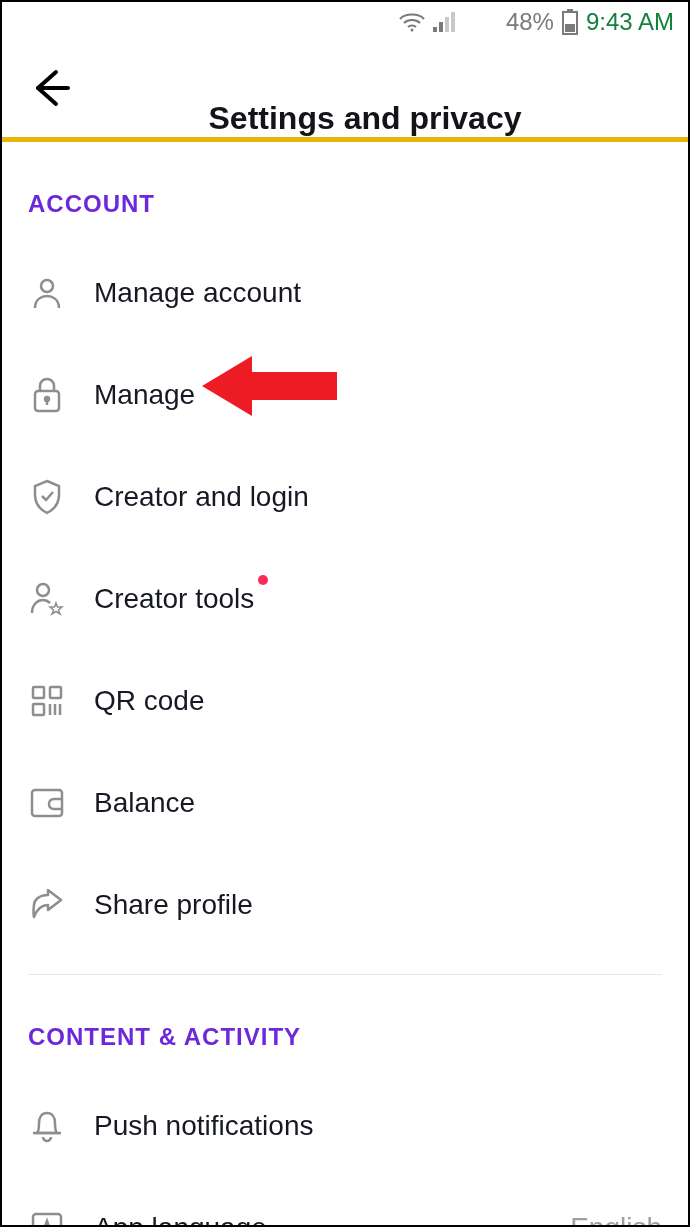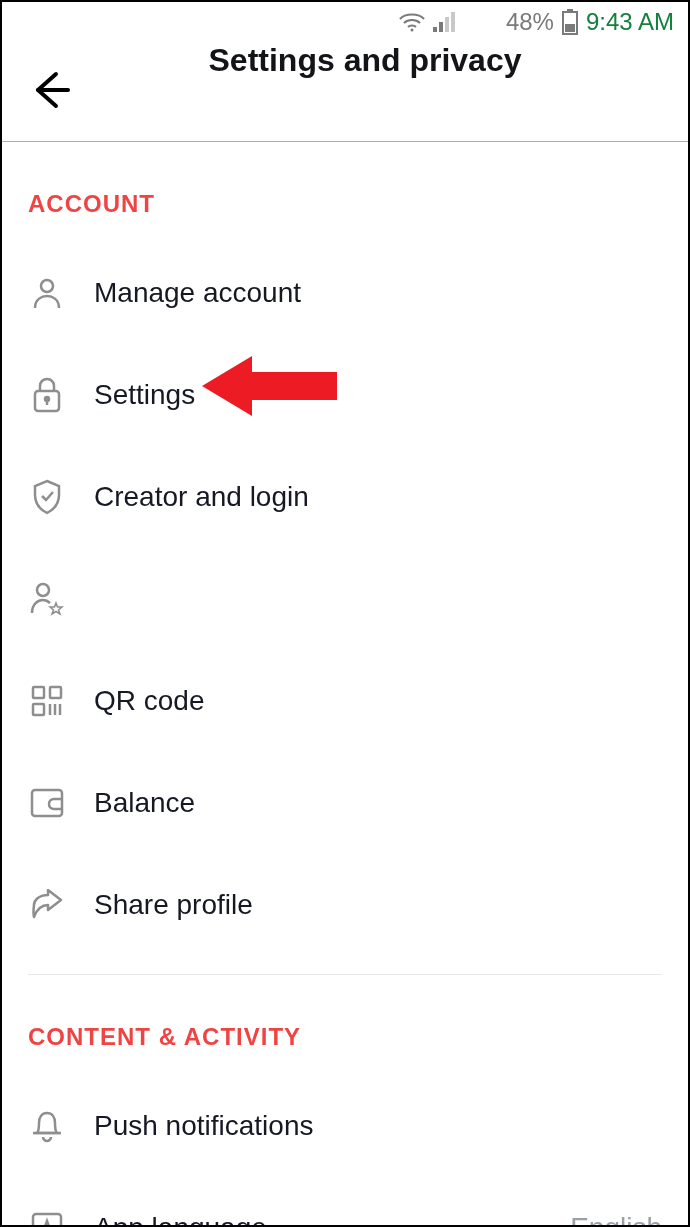--- a/index.html
+++ b/index.html
@@ -36,23 +36,23 @@
       color: #7a7a7a;
       margin-left: 41px;
     }
     .status-bar .time {
       font-size: 24px;
       color: #15803d;
     }
     .header {
       height: 100px;
       display: flex;
-      align-items: flex-start;
-      position: relative;
-      border-bottom: 1px solid #eab308;
+      align-items: flex-end;
+      position: relative;
+      border-bottom: 5px solid #eab308;
       padding-left: 40px;
     }
     .back-button {
       position: absolute;
       left: 26px;
       top: 50%;
       transform: translateY(-50%);
       cursor: pointer;
     }
     .header-title {
@@ -61,21 +61,21 @@
       font-size: 32px;
       font-weight: 800;
       color: #121418;
     }
     .content {
       padding: 0 26px;
     }
     .section-header {
       font-size: 24px;
       font-weight: 600;
-      color: #ef4444;
+      color: #6d28d9;
       letter-spacing: 1px;
       margin-top: 48px;
       margin-bottom: 24px;
     }
     .menu-item {
       display: flex;
       align-items: center;
       height: 102px;
       cursor: pointer;
       position: relative;
@@ -178,40 +178,43 @@
 
   <div class="menu-item">
     <span class="icon">
       <svg width="32" height="36" viewBox="0 0 32 36" fill="none" stroke="#8e8e8e" stroke-width="2.5">
         <rect x="4" y="14" width="24" height="20" rx="3"></rect>
         <path d="M9 14 V9 C9 5 12 2 16 2 C20 2 23 5 23 9 V14"></path>
         <circle cx="16" cy="22" r="2" fill="#8e8e8e"></circle>
         <line x1="16" y1="24" x2="16" y2="28"></line>
       </svg>
     </span>
-    <span class="label">Settings</span>
+    <span class="label">Manage</span>
   </div>
 
   <div class="menu-item">
     <span class="icon">
       <svg width="32" height="36" viewBox="0 0 32 36" fill="none" stroke="#8e8e8e" stroke-width="2.5">
         <path d="M16 2 L28 7 V16 C28 25 22 31 16 34 C10 31 4 25 4 16 V7 Z"></path>
         <path d="M11 17 L15 21 L22 13"></path>
       </svg>
     </span>
     <span class="label">Creator and login</span>
   </div>
 
   <div class="menu-item">
     <span class="icon">
       <svg width="36" height="36" viewBox="0 0 36 36" fill="none" stroke="#8e8e8e" stroke-width="2.5">
         <circle cx="14" cy="9" r="6"></circle>
         <path d="M3 32 C3 23 9 19 14 19 C17 19 19 20 21 22"></path>
         <path d="M27 22 L28.5 26 L33 26 L29.5 29 L31 33 L27 30.5 L23 33 L24.5 29 L21 26 L25.5 26 Z" stroke-width="1.5"></path>
       </svg>
+    </span>
+    <span class="label">Creator tools
+      <span class="notif-dot"></span>
     </span>
   </div>
 
   <div class="menu-item">
     <span class="icon">
       <svg width="32" height="32" viewBox="0 0 32 32" fill="none" stroke="#8e8e8e" stroke-width="2.5">
         <rect x="2" y="2" width="11" height="11" rx="1"></rect>
         <rect x="19" y="2" width="11" height="11" rx="1"></rect>
         <rect x="2" y="19" width="11" height="11" rx="1"></rect>
         <line x1="19" y1="19" x2="19" y2="30"></line>

